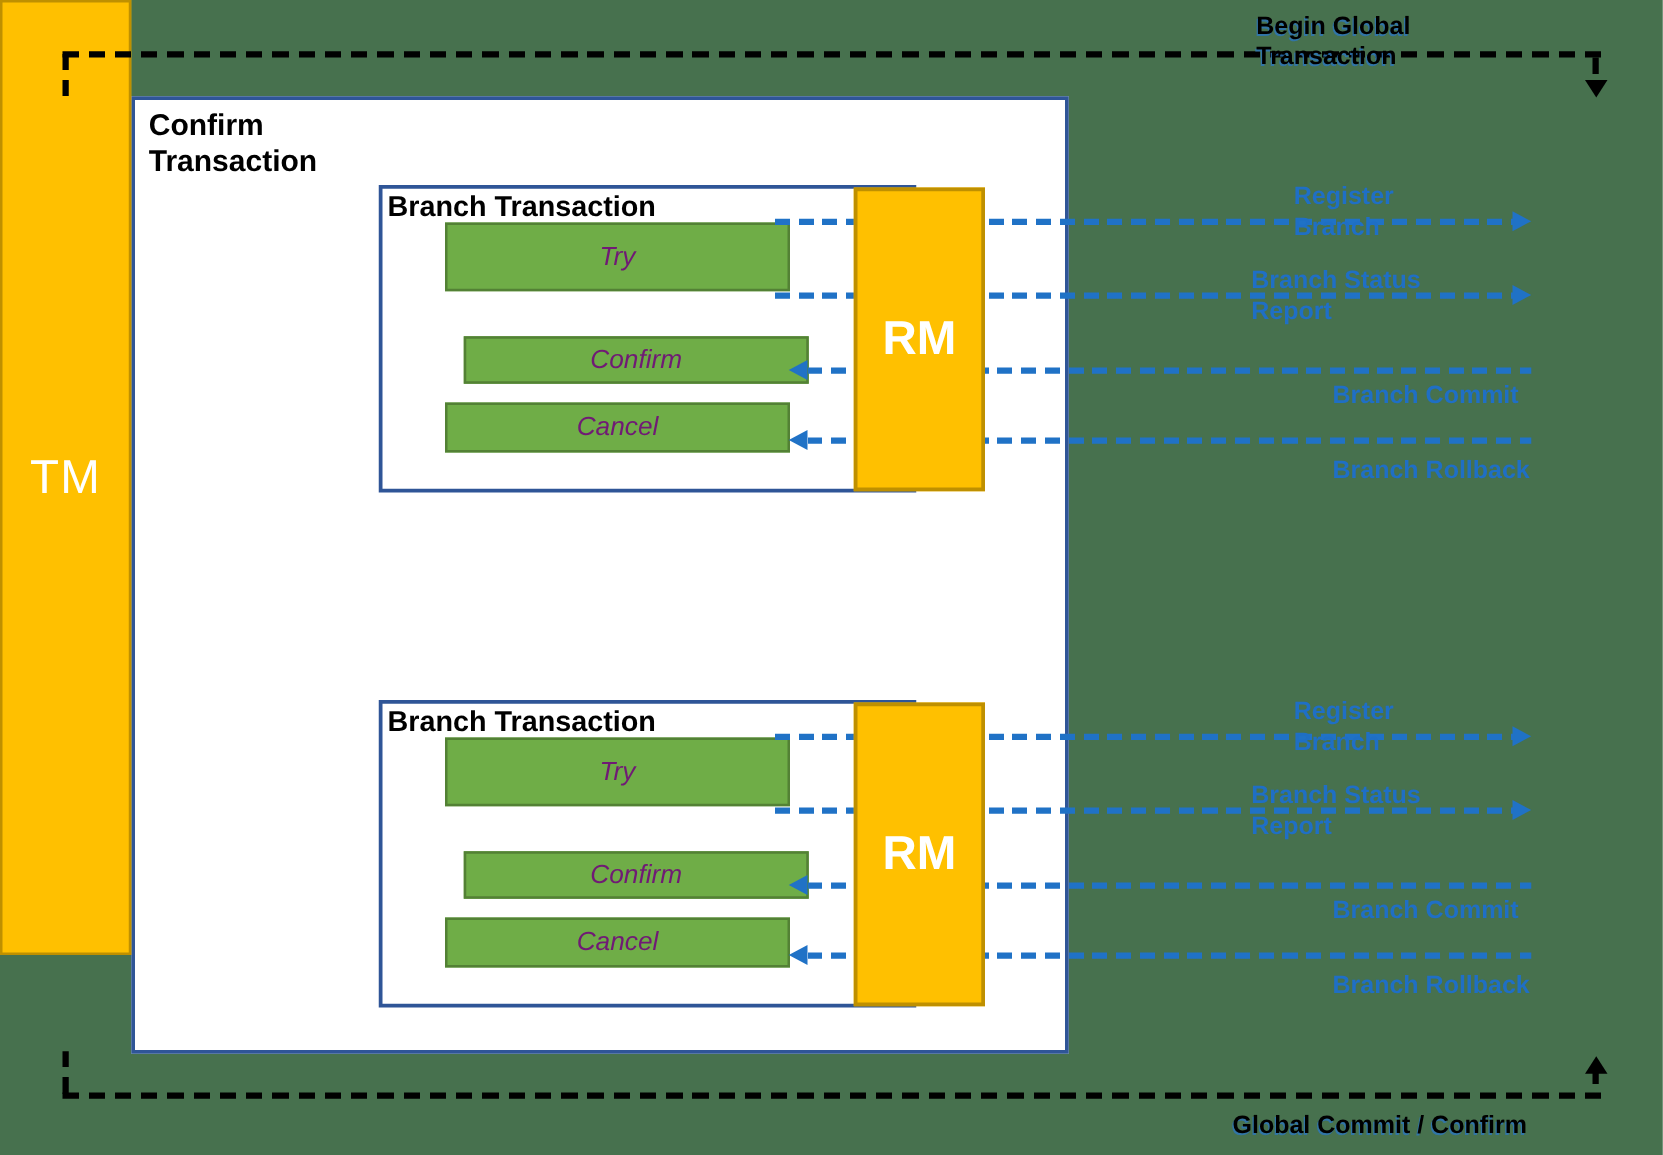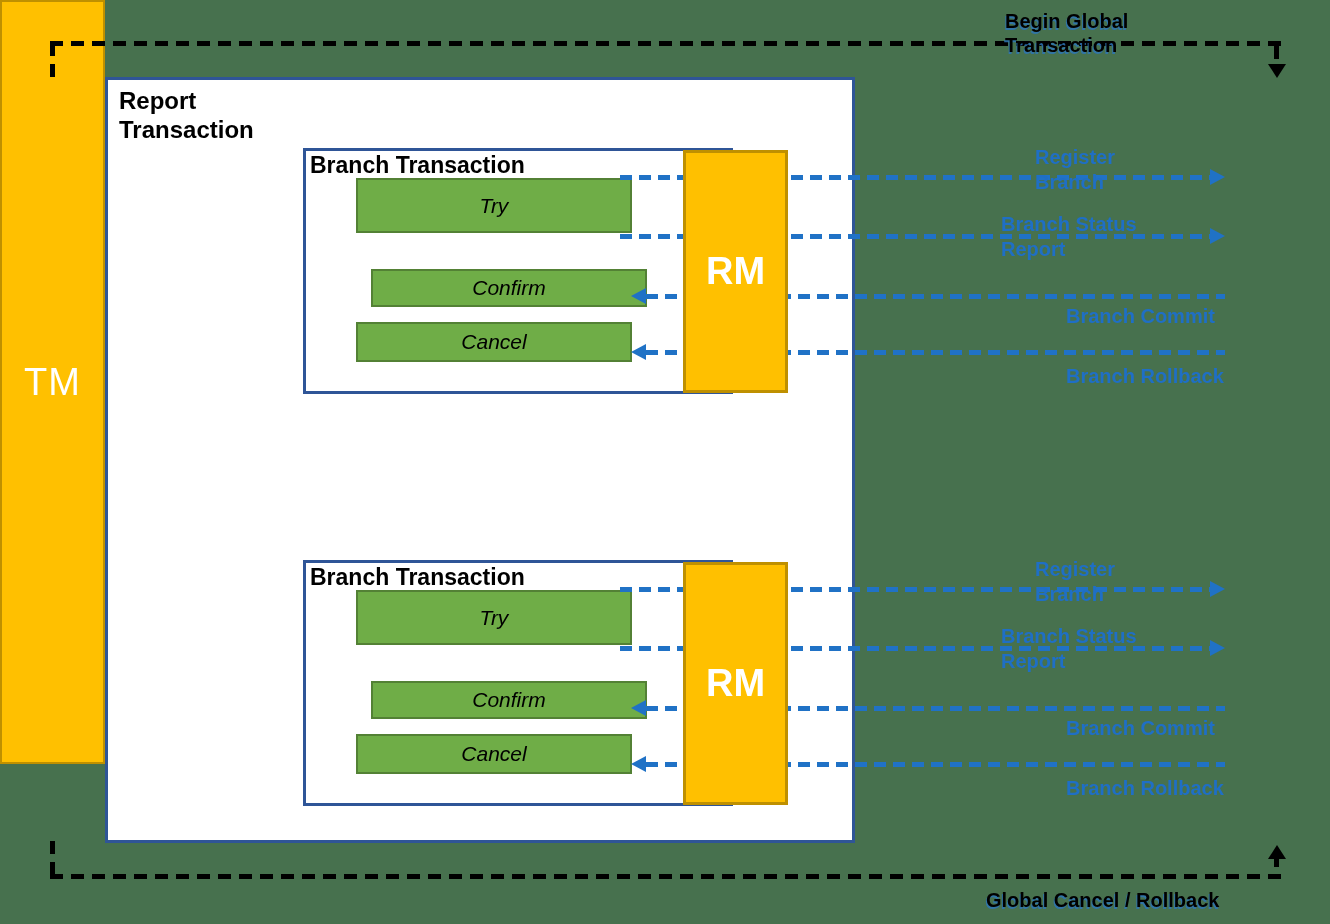--- a/index.html
+++ b/index.html
@@ -39,21 +39,21 @@
     background:#fff;border:3px solid #2F5597;box-sizing:border-box;
   }
   .branch-title{
     left:310px;top:4px;
     font-size:23px;font-weight:bold;color:#000;white-space:nowrap;
   }
   .step-box{
     left:356px;width:276px;
     background:#6FAD47;border:2px solid #538135;box-sizing:border-box;
     display:flex;align-items:center;justify-content:center;
-    color:#000000;font-size:21px;font-style:italic;
+    color:#701a75;font-size:21px;font-style:italic;
   }
   .step-try{top:30px;height:55px;}
   .step-confirm{top:121px;height:38px;margin-left:15px;}
   .step-cancel{top:174px;height:40px;}
   .rm-box{
     left:683px;top:2px;width:105px;height:243px;
     background:#FFC000;border:3px solid #BF9000;box-sizing:border-box;
     display:flex;align-items:center;justify-content:center;
     color:#fff;font-size:38px;font-weight:bold;
   }
@@ -122,21 +122,21 @@
   #bottom-path-h{left:50px;top:874px;width:1231px;}
   #bottom-path-v-right{left:1274px;top:854px;height:22px;}
   #bottom-path-arrow{left:1268px;top:845px;}
 </style>
 </head>
 <body>
 
 <div id="canvas">
 
   <div class="abs" id="global-box"></div>
-  <div class="abs" id="global-title">Report Transaction</div>
+  <div class="abs" id="global-title">Confirm Transaction</div>
 
   <div class="abs branch-group" id="branch-1">
     <div class="abs branch-box"></div>
     <div class="abs branch-title">Branch Transaction</div>
     <div class="abs step-box step-try">Try</div>
     <div class="abs step-box step-confirm">Confirm</div>
     <div class="abs step-box step-cancel">Cancel</div>
 
     <div class="abs hdash-blue line-register"></div>
     <div class="abs arr-right-blue ar-register"></div>
@@ -184,15 +184,15 @@
   <div class="abs vdash-black" id="top-path-v-left"></div>
   <div class="abs hdash-black" id="top-path-h"></div>
   <div class="abs vdash-black" id="top-path-v-right"></div>
   <div class="abs arr-down-black" id="top-path-arrow"></div>
   <div class="abs black-label" id="begin-label">Begin Global Transaction</div>
 
   <div class="abs vdash-black" id="bottom-path-v-left"></div>
   <div class="abs hdash-black" id="bottom-path-h"></div>
   <div class="abs vdash-black" id="bottom-path-v-right"></div>
   <div class="abs arr-up-black" id="bottom-path-arrow"></div>
-  <div class="abs black-label" id="commit-rollback-label">Global Cancel / Rollback</div>
+  <div class="abs black-label" id="commit-rollback-label">Global Commit / Confirm</div>
 
 </div>
 
 </body></html>

